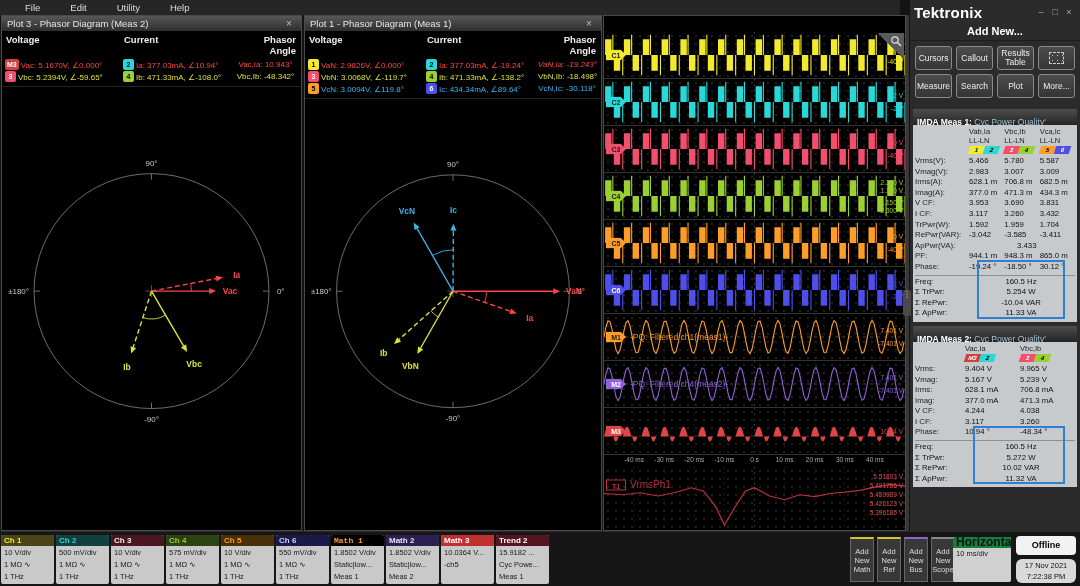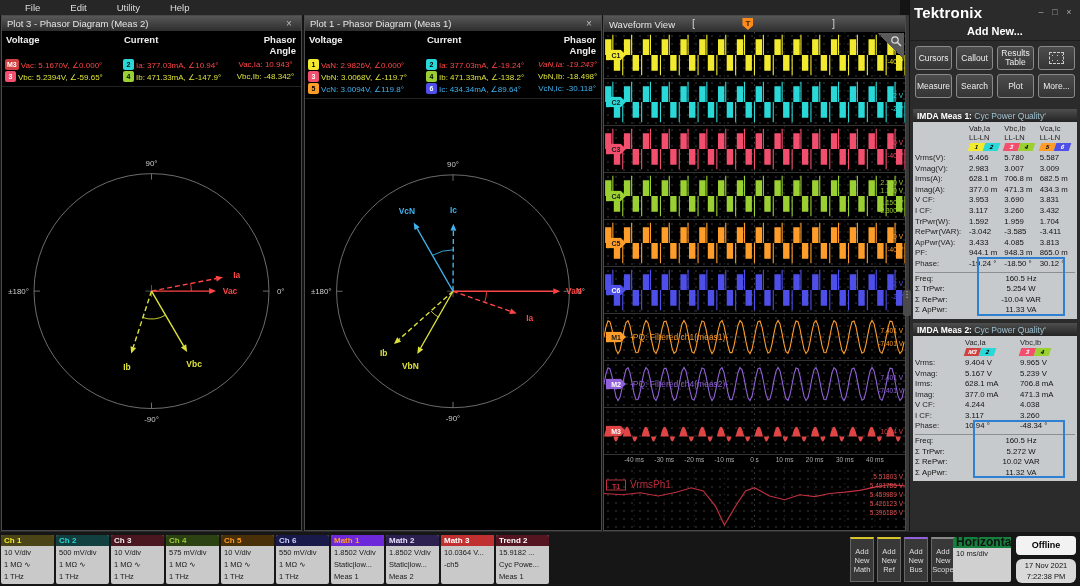--- a/index.html
+++ b/index.html
@@ -76,21 +76,21 @@
     padding:1px 0 3px 0; border-bottom:1px solid #1d1d1d; }
   #btn-grid { display:grid; grid-template-columns:repeat(4,1fr); gap:4px; padding:5px 5px 7px 5px; }
   .sbtn { background:linear-gradient(#4c4c4c,#353535); border:1px solid #8a8a8a;
     border-radius:3px; color:#eee; font-size:8.5px; text-align:center;
     min-height:24px; display:flex; align-items:center; justify-content:center;
     line-height:9px; padding:2px 1px; }
   .grid-icon { width:15px; height:12px; border:1px dashed #ccc; position:relative;
     background-image:radial-gradient(#ccc 0.8px, transparent 0.8px); background-size:5px 5px; }
   .meas-card { margin:4px 3px 0 3px; position:relative; }
   .meas-title { height:13px; background:linear-gradient(#4e4e4e,#242424);
-    font-size:8.5px; padding:2px 4px; white-space:nowrap; overflow:hidden; }
+    font-size:8.5px; padding:8px 4px; white-space:nowrap; overflow:hidden; }
   .meas-title b { color:#fff; }
   .meas-title span { color:#9fc0cf; }
   .meas-body { background:#c7cacc; color:#111; position:relative; padding:2px 2px 3px 2px; }
   .mcols { display:grid; }
   .mcol-h { font-size:7.5px; line-height:9px; color:#222; }
   .pair-badges { display:flex; margin:1px 0 2px 0; }
   .pb { width:15px; height:8px; font-size:6px; font-weight:bold; text-align:center;
     line-height:8px; transform:skewX(-18deg); }
   .mrow { display:grid; font-size:7.8px; line-height:10.6px; white-space:nowrap; }
   .mrow .lab { color:#222; }
@@ -139,21 +139,21 @@
         <span class="pclose">×</span>
       </div>
       <div class="legend">
         <div class="lg-h">Voltage</div>
         <div class="lg-h">Current</div>
         <div class="lg-h r">Phasor Angle</div>
         <div class="lg-cell"><span class="badge" style="background: rgb(208, 64, 64); color: rgb(255, 255, 255);">M3</span><span style="color: rgb(255, 69, 69);">Vac: 5.1670V, ∠0.000°</span></div>
         <div class="lg-cell"><span class="badge" style="background: rgb(43, 216, 216); color: rgb(0, 0, 0);">2</span><span style="color: rgb(255, 69, 69);">Ia: 377.03mA, ∠10.94°</span></div>
         <div class="lg-cell r"><span style="color: rgb(255, 69, 69);">Vac,Ia: 10.943°</span></div>
         <div class="lg-cell"><span class="badge" style="background: rgb(242, 79, 110); color: rgb(255, 255, 255);">3</span><span style="color: rgb(221, 226, 58);">Vbc: 5.2394V, ∠-59.65°</span></div>
-        <div class="lg-cell"><span class="badge" style="background: rgb(154, 208, 50); color: rgb(0, 0, 0);">4</span><span style="color: rgb(221, 226, 58);">Ib: 471.33mA, ∠-147.9°</span></div>
+        <div class="lg-cell"><span class="badge" style="background: rgb(154, 208, 50); color: rgb(0, 0, 0);">4</span><span style="color: rgb(221, 226, 58);">Ib: 471.33mA, ∠-108.0°</span></div>
         <div class="lg-cell r"><span style="color: rgb(221, 226, 58);">Vbc,Ib: -48.342°</span></div>
       </div>
       <div class="phasor-wrap"><svg viewBox="0 0 300 440" preserveAspectRatio="xMidYMid meet">
           <circle cx="150" cy="200" r="118" fill="none" stroke="#888" stroke-width="0.8"></circle>
           <line x1="268" y1="200" x2="262" y2="200" stroke="#888" stroke-width="0.8"></line>
           <line x1="150" y1="82" x2="150" y2="88" stroke="#888" stroke-width="0.8"></line>
           <line x1="32" y1="199.99999999999997" x2="38" y2="200" stroke="#888" stroke-width="0.8"></line>
           <line x1="149.99999999999997" y1="318" x2="149.99999999999997" y2="312" stroke="#888" stroke-width="0.8"></line>
           <line x1="144" y1="200" x2="156" y2="200" stroke="#777" stroke-width="0.7"></line>
           <line x1="150" y1="194" x2="150" y2="206" stroke="#777" stroke-width="0.7"></line>
@@ -226,26 +226,20 @@
           <line x1="150" y1="200" x2="113.6" y2="136.4" stroke="#3fb3f0" stroke-width="1.4"></line>
           <polygon points="110.1,130.4 111.0,137.9 116.2,135.0" fill="#3fb3f0"></polygon>
           <text x="103.2" y="121.2" fill="#3fb3f0" font-size="8.5" font-weight="bold" text-anchor="middle">VcN</text>
           <line x1="150" y1="200" x2="150.4" y2="138.6" stroke="#3fb3f0" stroke-width="1.4" stroke-dasharray="5 3"></line>
           <polygon points="150.4,131.6 147.4,138.5 153.4,138.6" fill="#3fb3f0"></polygon>
           <text x="150.5" y="120.6" fill="#3fb3f0" font-size="8.5" font-weight="bold" text-anchor="middle">Ic</text>
         </svg></div>
     </div>
 
   <div id="wview" class="panel">
-    <div id="wtitle">
-      <span>Waveform View</span>
-      <span class="wbracket" style="left:88px">[</span>
-      <span id="trig-flag">T</span>
-      <span class="wbracket" style="left:228px">]</span>
-    </div>
     <div id="wf-rows">
         <div class="wfrow">
           <svg viewBox="0 0 301 47" preserveAspectRatio="none">
             <line x1="30.1" y1="0" x2="30.1" y2="47" stroke="#333" stroke-width="0.7" stroke-dasharray="1.5 4"></line>
             <line x1="60.2" y1="0" x2="60.2" y2="47" stroke="#333" stroke-width="0.7" stroke-dasharray="1.5 4"></line>
             <line x1="90.3" y1="0" x2="90.3" y2="47" stroke="#333" stroke-width="0.7" stroke-dasharray="1.5 4"></line>
             <line x1="120.4" y1="0" x2="120.4" y2="47" stroke="#333" stroke-width="0.7" stroke-dasharray="1.5 4"></line>
             <line x1="150.5" y1="0" x2="150.5" y2="47" stroke="#6a6a6a" stroke-width="0.7" stroke-dasharray="1.5 4"></line>
             <line x1="180.6" y1="0" x2="180.6" y2="47" stroke="#333" stroke-width="0.7" stroke-dasharray="1.5 4"></line>
             <line x1="210.7" y1="0" x2="210.7" y2="47" stroke="#333" stroke-width="0.7" stroke-dasharray="1.5 4"></line>
@@ -533,21 +527,21 @@
             <span>1.592</span>
             <span>1.959</span>
             <span>1.704</span>
           </div>
           <div class="mrow" style="grid-template-columns: 54px repeat(3, 1fr);">
             <span class="lab">RePwr(VAR):</span>
             <span>-3.042</span>
             <span>-3.585</span>
             <span>-3.411</span>
           </div>
-          <div class="mrow" style="grid-template-columns: 54px repeat(3, 1fr);">
+          <div class="mrow" style="grid-template-columns: 54px repeat(3, 1fr); gap: 48px;">
             <span class="lab">ApPwr(VA):</span>
             <span>3.433</span>
             <span>4.085</span>
             <span>3.813</span>
           </div>
           <div class="mrow" style="grid-template-columns: 54px repeat(3, 1fr);">
             <span class="lab">PF:</span>
             <span>944.1 m</span>
             <span>948.3 m</span>
             <span>865.0 m</span>
@@ -701,21 +695,21 @@
         </div>
         <div class="chcard">
           <div class="chcard-h" style="color: rgb(207, 212, 255); background: rgb(26, 26, 74);">Ch 6</div>
           <div class="chcard-b">
             <div>550 mV/div</div>
             <div>1 MΩ ∿</div>
             <div>1 THz</div>
           </div>
         </div>
         <div class="chcard">
-          <div class="chcard-h" style="color: rgb(255, 157, 43); background: #6d28d9;">Math 1</div>
+          <div class="chcard-h" style="color: rgb(255, 157, 43); background: #000000; font-family: Liberation Mono, monospace;">Math 1</div>
           <div class="chcard-b">
             <div>1.8502 V/div</div>
             <div>Static|low...</div>
             <div>Meas 1</div>
           </div>
         </div>
         <div class="chcard">
           <div class="chcard-h" style="color: rgb(232, 224, 255); background: rgb(44, 32, 80);">Math 2</div>
           <div class="chcard-b">
             <div>1.8502 V/div</div>

